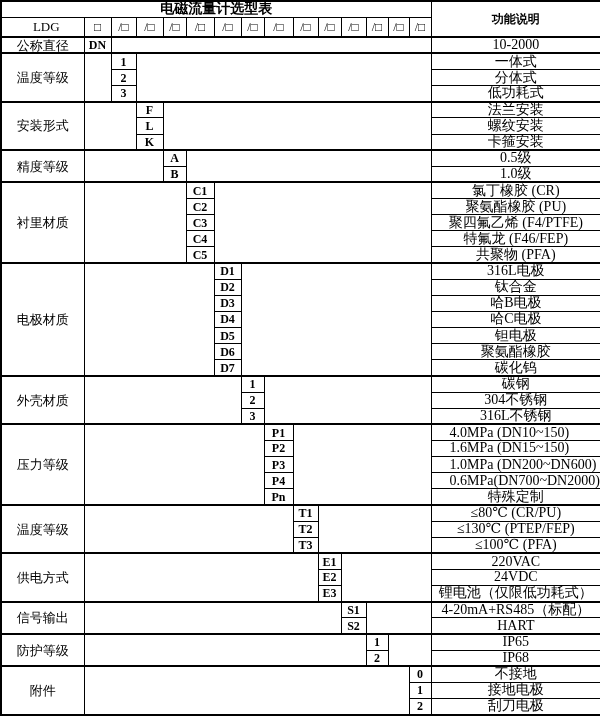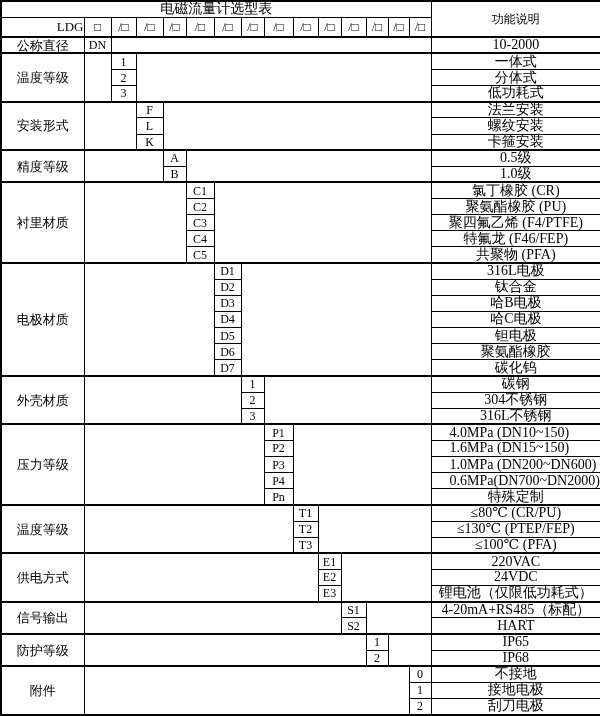--- a/index.html
+++ b/index.html
@@ -11,28 +11,28 @@
     background:#fff; color:#000;
     font-family:"Liberation Serif","DejaVu Serif",serif;
   }
   td {
     border:1px solid #000;
     text-align:center; vertical-align:middle;
     padding:0; overflow:hidden; white-space:nowrap;
     font-size:13px; line-height:1;
   }
   tr { height:16px; }
-  tr.r-title { height:16px; }
+  tr.r-title { height:16px;font-weight:bold; }
   tr.r-model { height:20px; }
   .sec-top td { border-top:2px solid #000; }
   .title { font-size:14px; }
   .fhead { font-size:12px; }
-  .ldg { text-align:right; padding-left:7px; font-size:13px; }
+  .ldg { text-align:center; padding-left:7px; font-size:13px; }
   .box, .slot { font-size:12px; }
-  .code { font-size:12px; }
+  .code { font-size:12px;font-weight:bold; }
   .cat { font-size:13px; }
   .desc { font-size:14px; }
   .desc.left { text-align:left; padding-left:18px; }
   .empty { background:#fff; }
 </style>
 </head>
 <body>
 
 <table id="grid">
   <colgroup>

